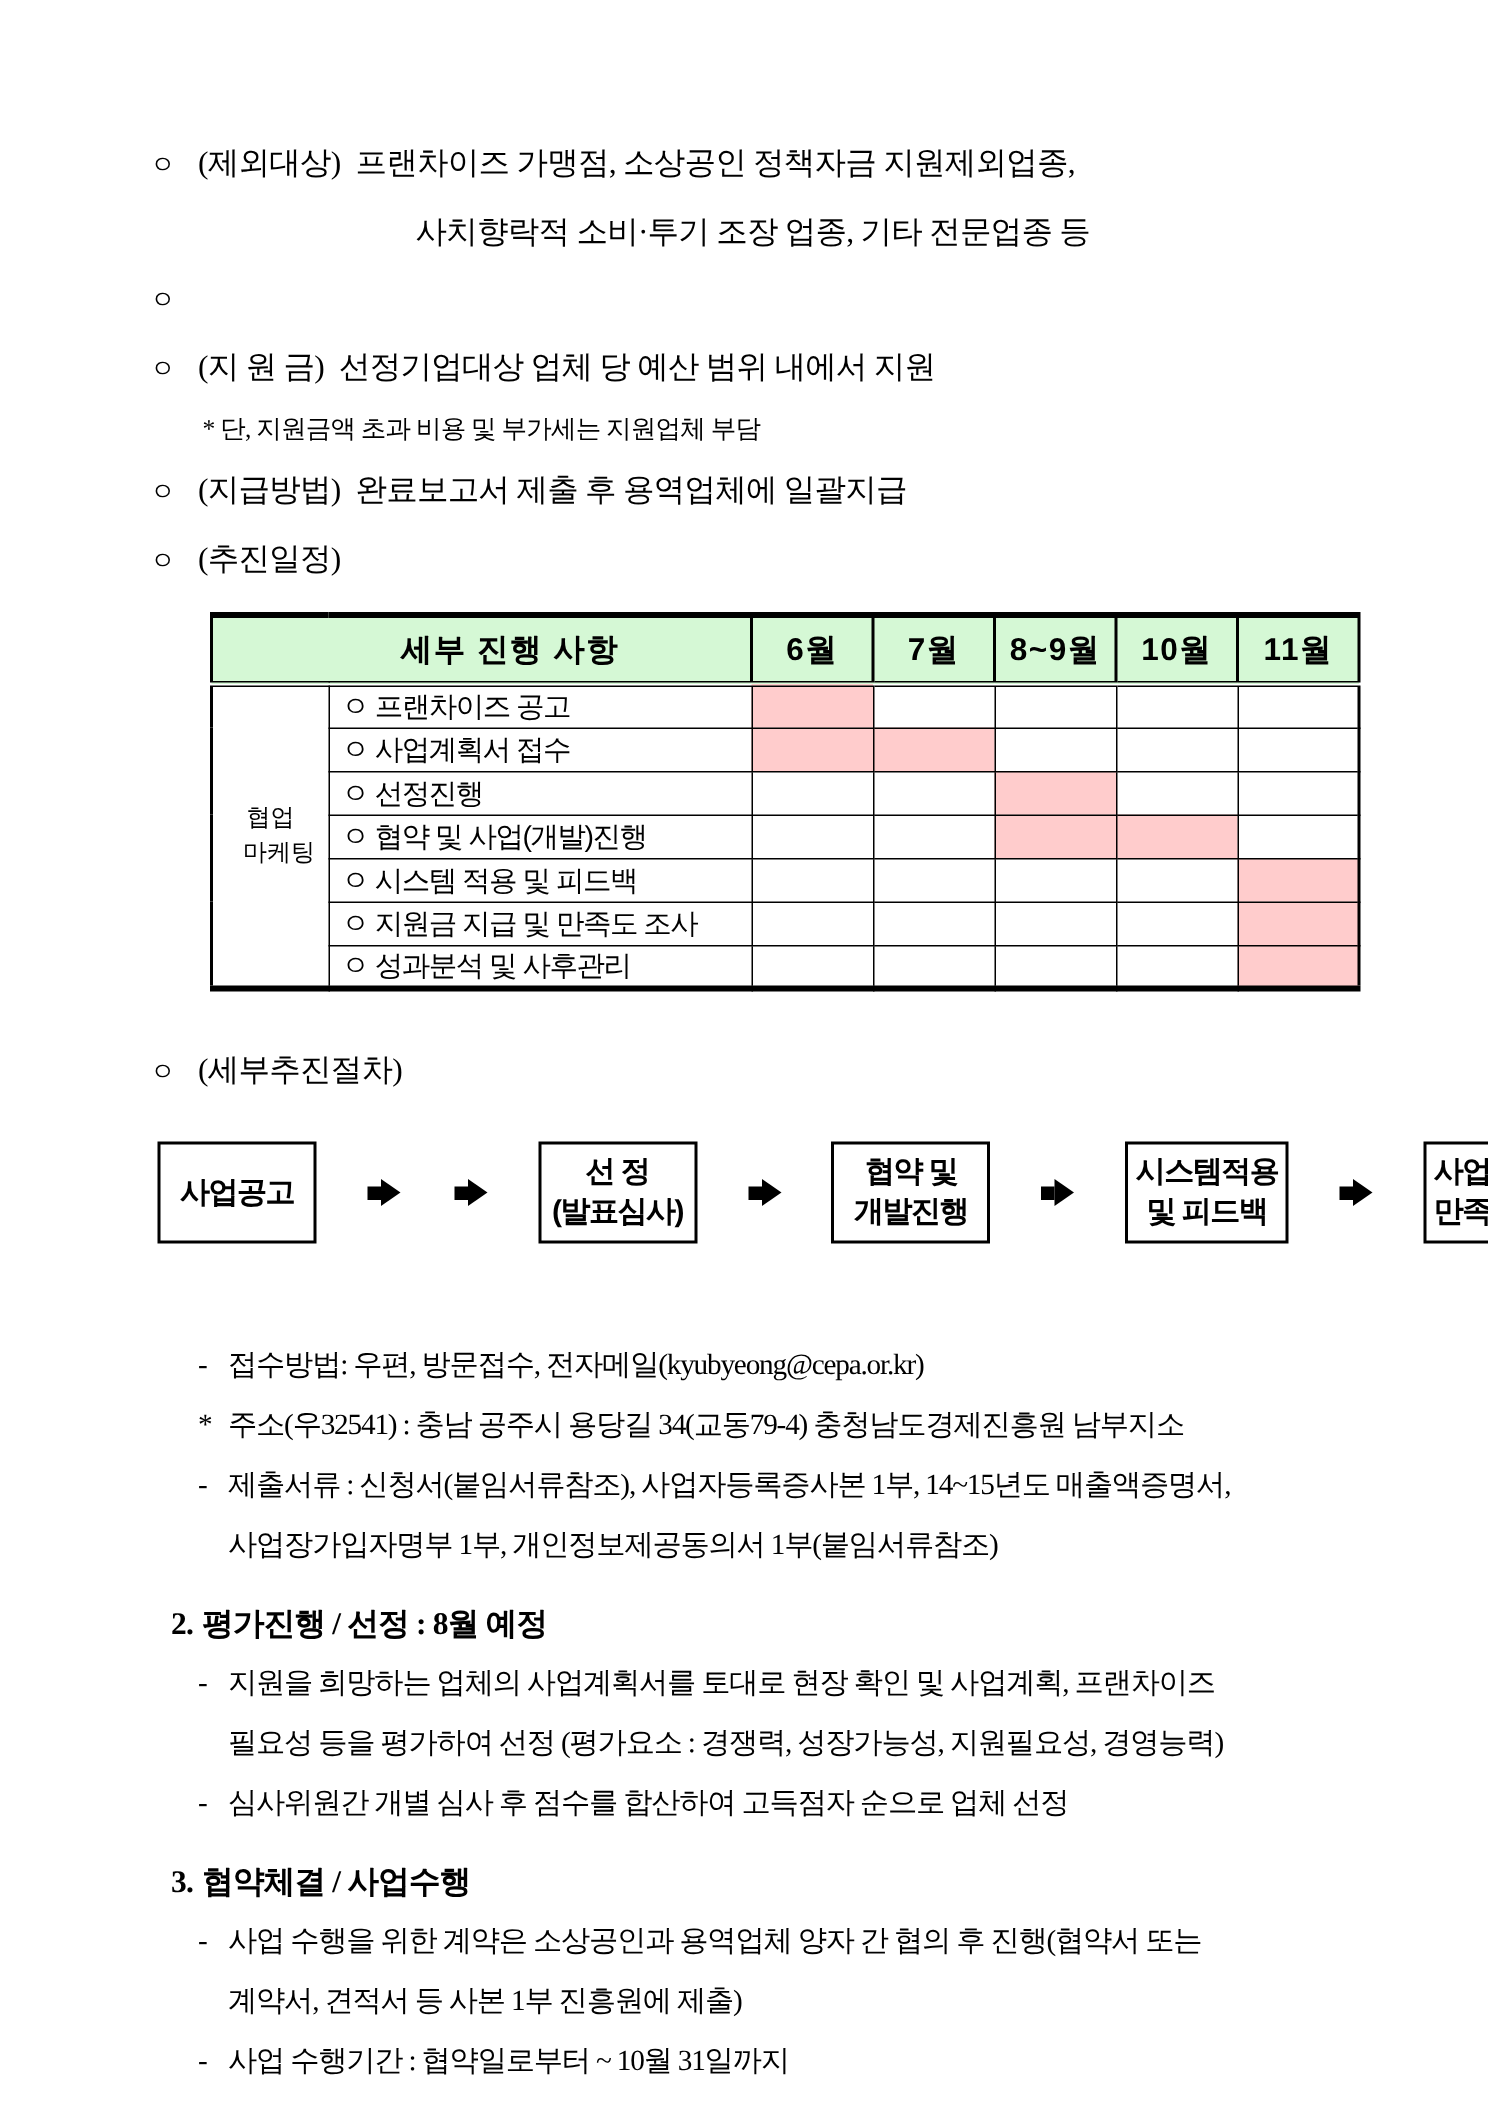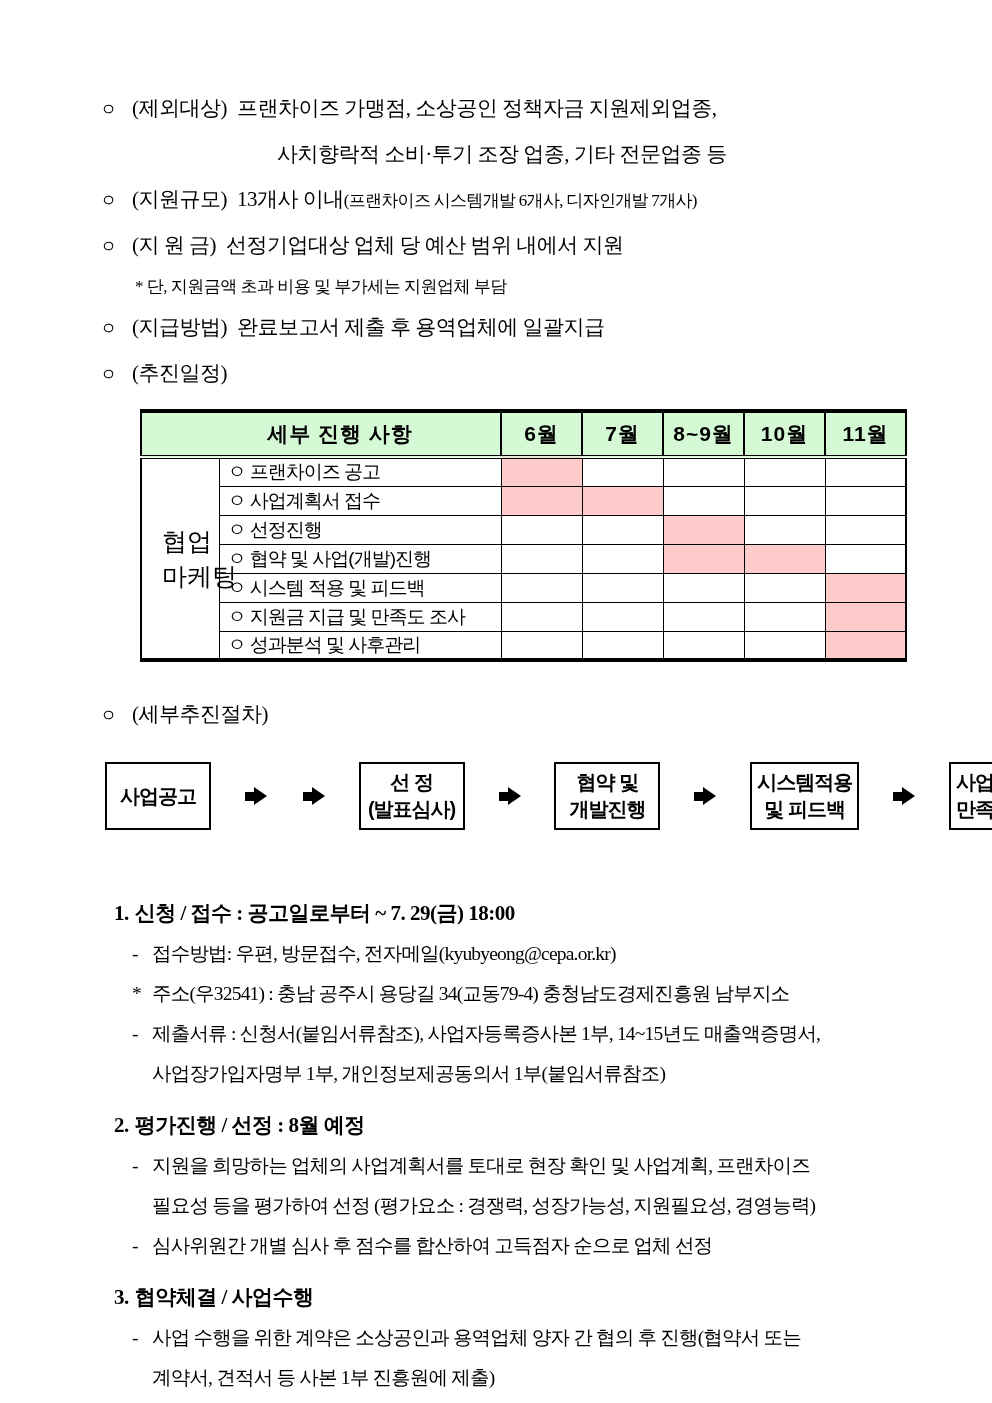--- a/index.html
+++ b/index.html
@@ -36,21 +36,21 @@
     background:var(--green);height:46px;font-size:21px;font-weight:bold;
     border-bottom:4px double var(--ink);border-left:2px solid var(--ink);
     text-align:center;letter-spacing:1px;
   }
   table.sched th:first-child{border-left:none;padding-left:39px;}
   table.sched td{
     height:29px;border:1.5px solid var(--ink);font-size:19px;
     padding:0 20px;letter-spacing:-1px;white-space:nowrap;
   }
   table.sched td.group{
-    text-align:center;font-size:25px;line-height:1.4;letter-spacing:0;
+    text-align:center;font-size:16px;line-height:1.4;letter-spacing:0;
     border-left:none;
   }
   table.sched td.task{padding-left:8px;}
   table.sched td.mcell{padding:0;}
   table.sched td.mcell.filled{background:var(--pink);}
   table.sched td.mcell:last-child{border-right:none;}
 
   
   .proc-bullet{margin-top:30px;}
   .flow{
@@ -87,21 +87,20 @@
 
   <div>
     <div class="b-line">
       <span class="b-marker">ㅇ</span>
       <span><span class="b-label">(제외대상)</span><span>프랜차이즈 가맹점, 소상공인 정책자금 지원제외업종,</span></span>
     </div>
     <div class="b-cont">사치향락적 소비·투기 조장 업종, 기타 전문업종 등</div>
 
     <div class="b-line">
       <span class="b-marker">ㅇ</span>
-      <span><span class="b-label">(지원규모)</span><span>13개사 이내</span><span class="b-small">(프랜차이즈 시스템개발 6개사, 디자인개발 7개사)</span></span>
     </div>
 
     <div class="b-line">
       <span class="b-marker">ㅇ</span>
       <span><span class="b-label">(지 원 금)</span><span>선정기업대상 업체 당 예산 범위 내에서 지원</span></span>
     </div>
     <div class="b-note">* 단, 지원금액 초과 비용 및 부가세는 지원업체 부담</div>
 
     <div class="b-line">
       <span class="b-marker">ㅇ</span>
@@ -241,21 +240,20 @@
       </span>
     <div class="fbox">
         <div>사업비지급</div>
         <div>만족도조사</div>
       </div>
   </div>
 
   <div class="sections">
 
     <div class="sec">
-      <div class="sec-title"><span class="no">1.</span><span>신청 / 접수 : 공고일로부터 ~ 7. 29(금) 18:00</span></div>
       <div class="sec-item">
         <span class="m">-</span>
         <span class="lines">
             <div>접수방법: 우편, 방문접수, 전자메일(kyubyeong@cepa.or.kr)</div>
           </span>
       </div>
       <div class="sec-item">
         <span class="m">*</span>
         <span class="lines">
             <div>주소(우32541) : 충남 공주시 용당길 34(교동79-4) 충청남도경제진흥원 남부지소</div>

